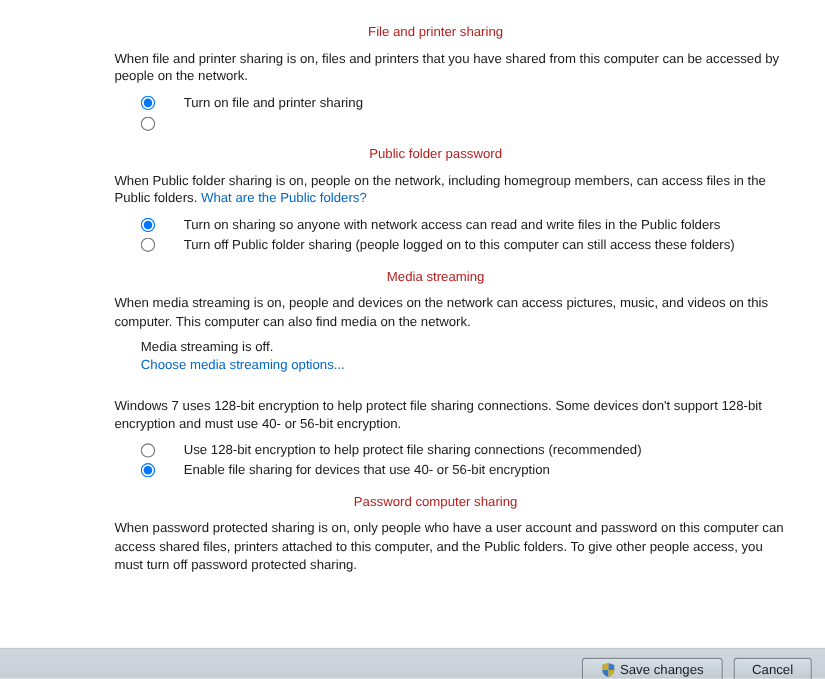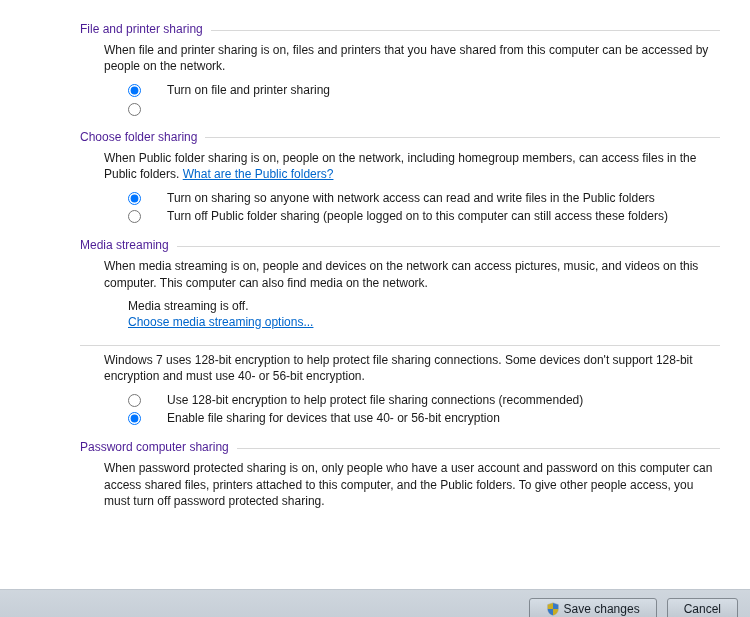--- a/index.html
+++ b/index.html
@@ -15,42 +15,42 @@
     padding: 8px 30px 60px 80px;
     box-sizing: border-box;
     width: 750px;
   }
   .section {}
   .section-header {
     display: flex;
     align-items: center;
     margin-top: 14px;
     margin-bottom: 6px;
-    color: #4c1d95;
+    color: #b91c1c;
+    flex-direction: column;
   }
   .section-header .label {
     white-space: nowrap;
     padding-right: 8px;
   }
   .section-header .rule {
     flex: 1;
     border-top: 1px solid #d8d8d8;
     height: 0;
     margin-top: 2px;
   }
   .section-body {
     margin-left: 24px;
   }
   .desc {
     margin: 4px 0 8px 0;
     line-height: 1.35;
   }
   a.link {
     color: #0066cc;
-    text-decoration: underline;
     cursor: pointer;
   }
   .radio-group {
     margin-left: 24px;
   }
   .radio-row {
     display: flex;
     align-items: flex-start;
     margin: 2px 0;
     gap: 20px;
@@ -139,21 +139,21 @@
         </div>
         <div class="radio-row">
           <input type="radio" name="fp" style="">
         </div>
       </div>
     </div>
   </div>
 
   <div class="section">
     <div class="section-header">
-      <span class="label">Choose folder sharing</span>
+      <span class="label">Public folder password</span>
       <span class="rule"></span>
     </div>
     <div class="section-body">
       <div class="desc">
         <span>When Public folder sharing is on, people on the network, including homegroup members, can access files in the Public folders. </span><a class="link">What are the Public folders?</a>
       </div>
       <div class="radio-group">
         <div class="radio-row">
           <input type="radio" name="pf" checked="" style="">
           <label>Turn on sharing so anyone with network access can read and write files in the Public folders</label>

